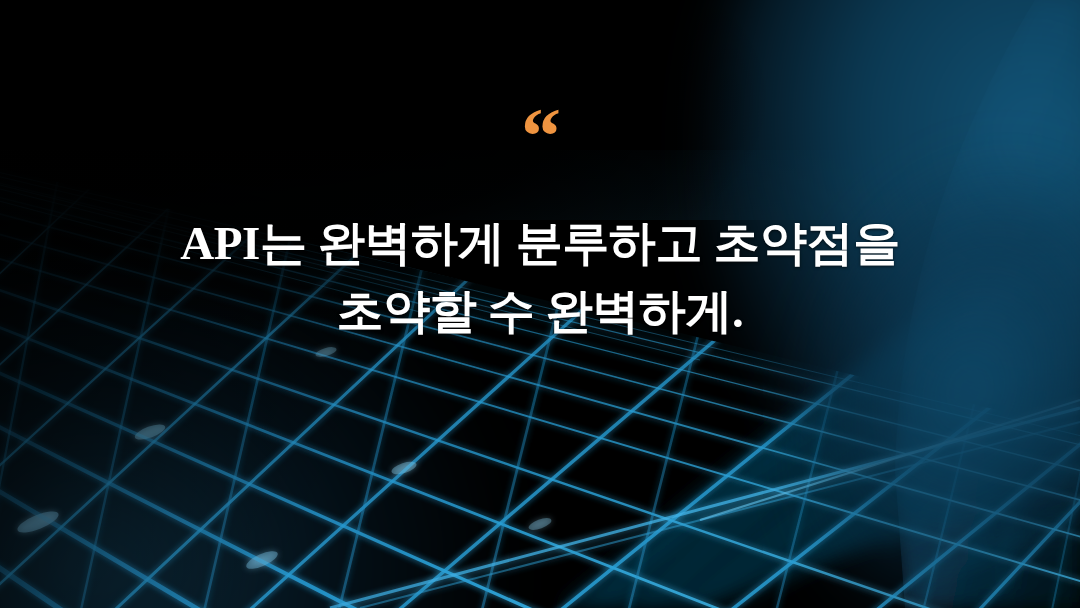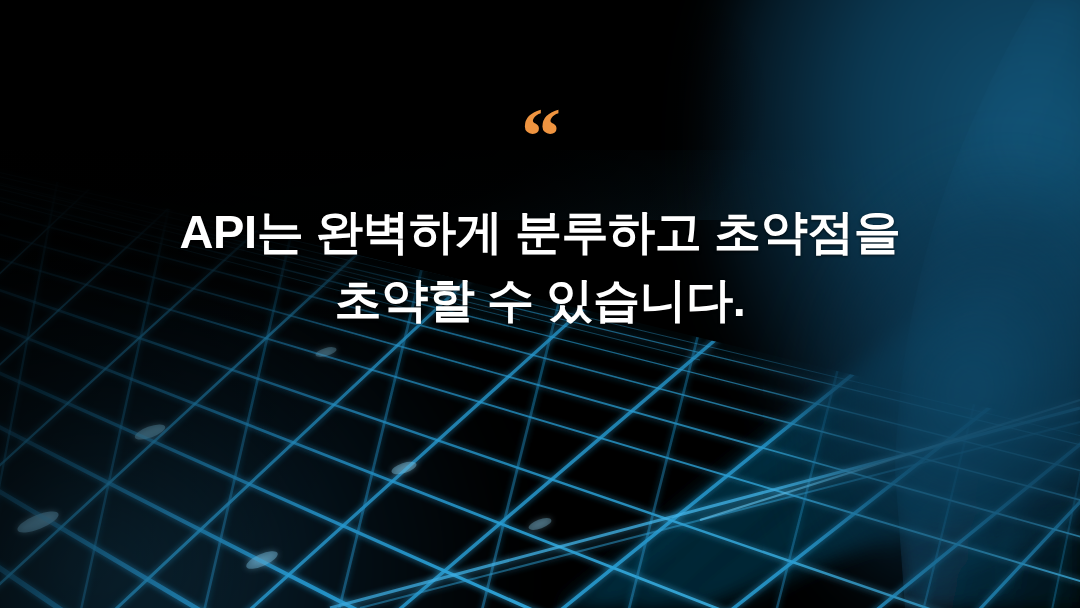--- a/index.html
+++ b/index.html
@@ -93,28 +93,29 @@
     font-family: "Liberation Serif", "DejaVu Serif", serif;
     font-weight: bold;
     font-size: 80px;
     line-height: 0.62;
     letter-spacing: -2px;
     display: block;
     height: 58px;
     user-select: none;
   }
   #quote-text {
-    margin-top: 28px;
+    margin-top: 40px;
     color: #ffffff;
     font-weight: bold;
     font-size: 47px;
     line-height: 1.44;
     letter-spacing: -0.4px;
     padding: 0 90px;
     text-shadow: 0 1px 3px rgba(0,0,0,0.65);
+    font-family: Liberation Serif, serif;
   }
   #quote-text .qline { display: block; white-space: nowrap; }
 </style>
 </head>
 <body>
 
 <div id="slide">
 
   <div class="bg-layer">
 
@@ -285,17 +286,17 @@
     <div class="bokeh-right-2"></div>
     <div class="glow-lowerleft"></div>
     <div class="vignette"></div>
   </div>
 
   <div id="quote-block">
     <span id="quote-mark">“</span>
 
     <div id="quote-text">
       <span class="qline">API는 완벽하게 분루하고 초약점을</span>
-      <span class="qline">초약할 수 있습니다.</span>
+      <span class="qline">초약할 수 완벽하게.</span>
     </div>
   </div>
 
 </div>
 
 </body></html>

